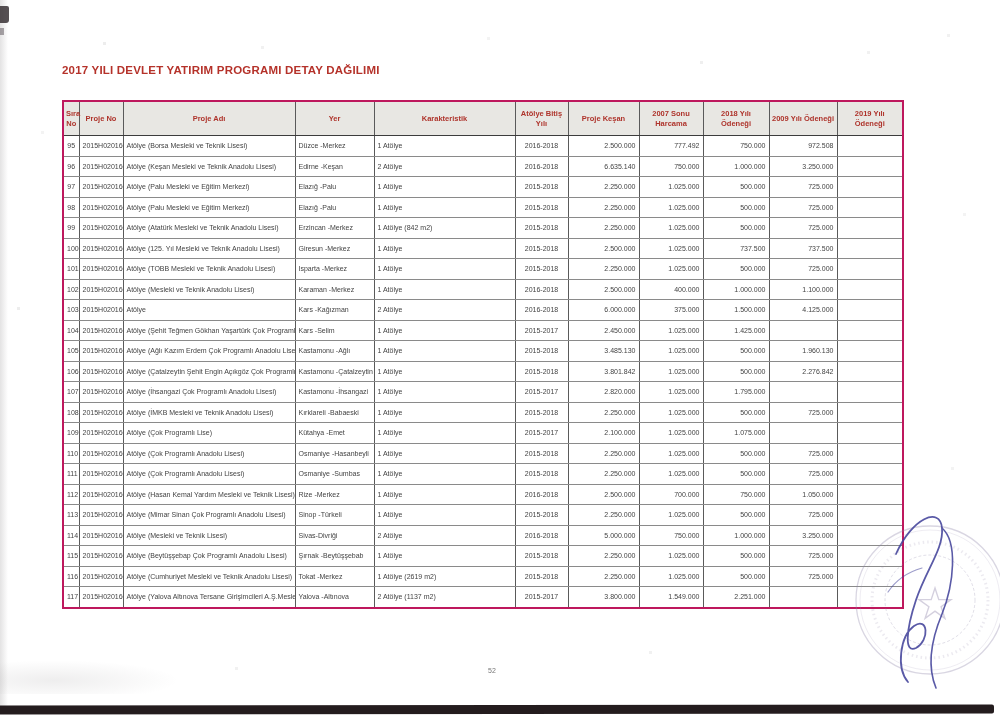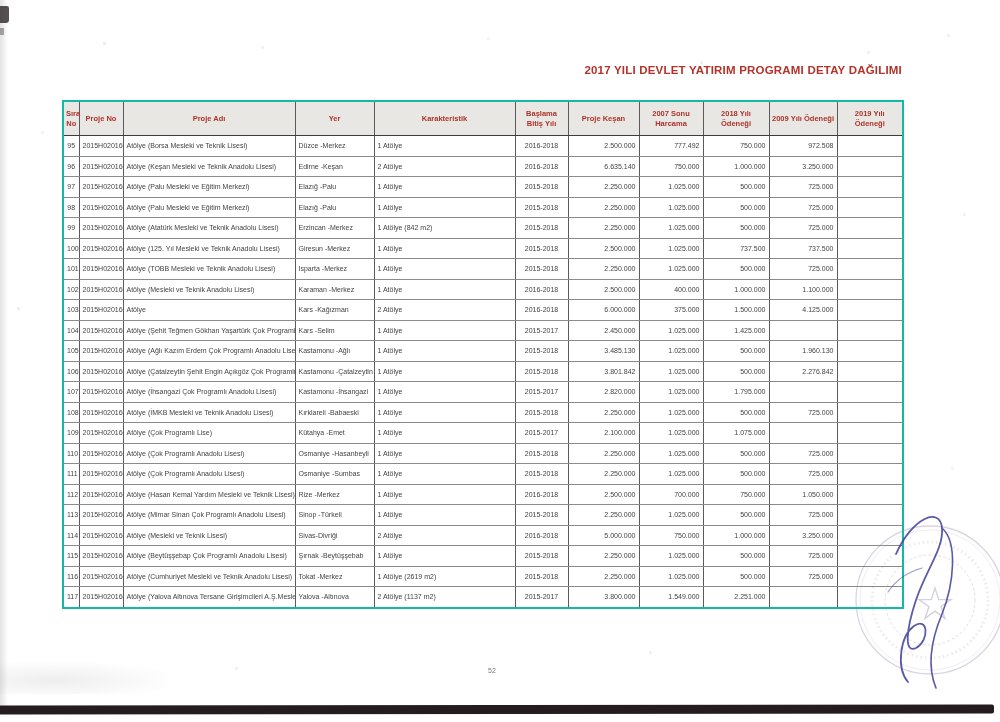--- a/index.html
+++ b/index.html
@@ -47,36 +47,36 @@
     transform:rotate(-0.06deg);
     border-radius:0 2px 2px 0;
   }
   .bottom-smudge{
     position:absolute;left:0;top:660px;width:180px;height:34px;
     background:radial-gradient(ellipse at 30% 60%, rgba(90,85,88,.10), rgba(0,0,0,0) 70%);
   }
   
   .doc-title{
     position:absolute;left:62px;top:64px;width:840px;
-    text-align:right;
+    text-align:left;
     font-size:11.5px;font-weight:bold;letter-spacing:.2px;
     color:#b5322a;
   }
   
   table.inv{
     position:absolute;left:62px;top:100px;
     width:840px;
     border-collapse:collapse;
     table-layout:fixed;
     background:transparent;
   }
   table.inv, table.inv th, table.inv td{
     border:1px solid #5a5a5a;
   }
-  table.inv{border:2px solid #14b8a6;}
+  table.inv{border:2px solid #be185d;}
   table.inv th{
     height:31px;
     background:#e8e7e3;
     color:#ae332b;
     font-size:7.5px;font-weight:bold;
     text-align:center;vertical-align:middle;
     padding:1px 2px;
     line-height:1.25;
     border-bottom:1.5px solid #3c3c3c;
   }
@@ -136,21 +136,21 @@
       <col style="width:68px">
         <col style="width:66px">
     </colgroup>
     <thead>
       <tr>
           <th>Sıra No</th>
           <th>Proje No</th>
           <th>Proje Adı</th>
           <th>Yer</th>
           <th>Karakteristik</th>
-          <th>Başlama Bitiş Yılı</th>
+          <th>Atölye Bitiş Yılı</th>
           <th>Proje Keşan</th>
           <th>2007 Sonu Harcama</th>
           <th>2018 Yılı Ödeneği</th>
           <th>2009 Yılı Ödeneği</th>
           <th>2019 Yılı Ödeneği</th>
         </tr>
     </thead>
     <tbody>
         <tr>
           <td class="c0">95</td>

